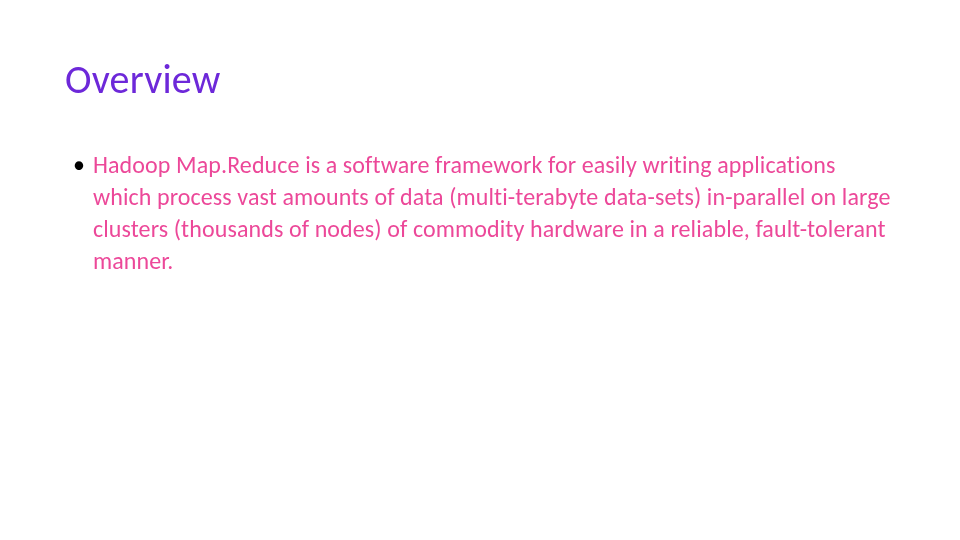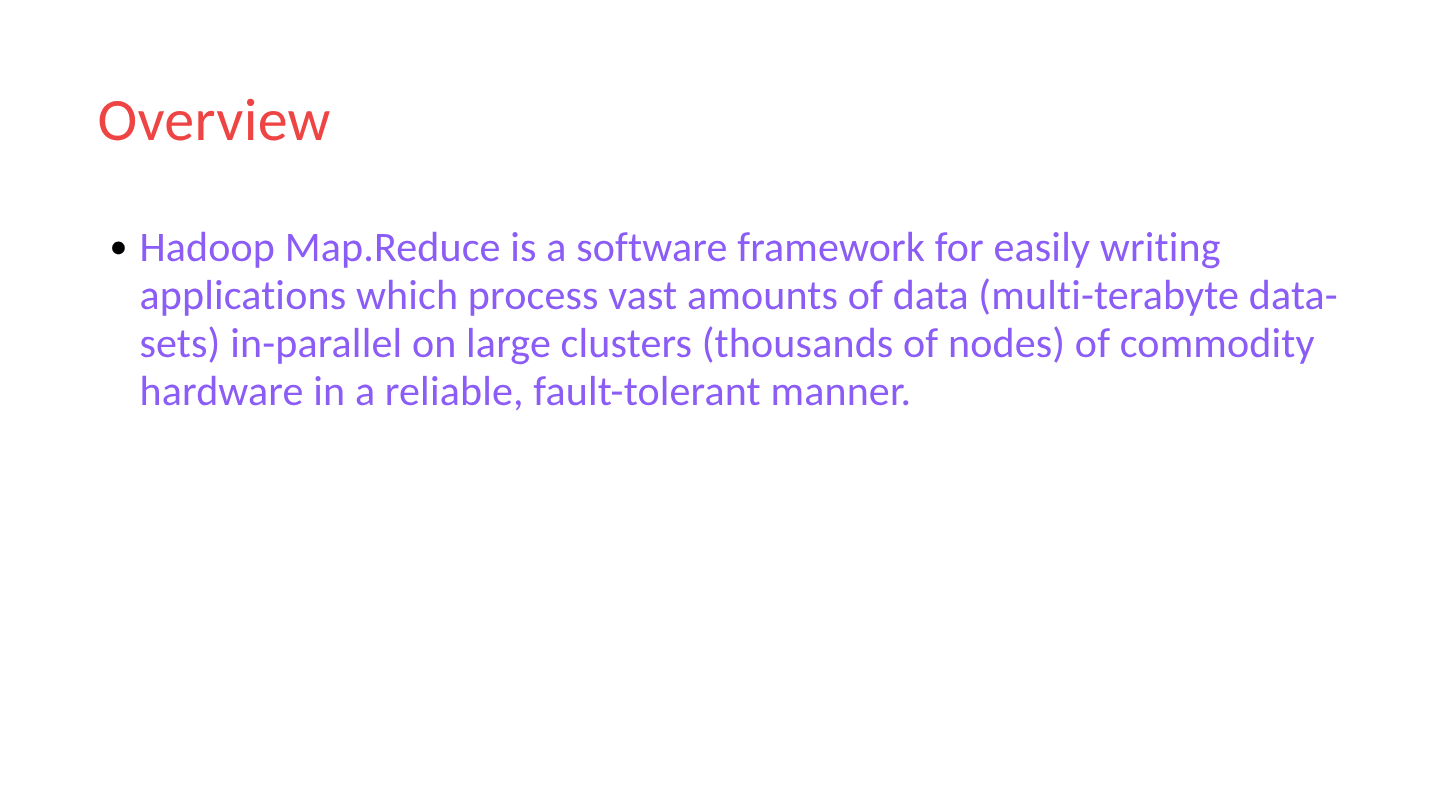--- a/index.html
+++ b/index.html
@@ -20,21 +20,21 @@
 
     .slide {
       width: 100%;
       height: 100%;
       padding: 55px 65px 40px 65px;
     }
 
     .title {
       font-size: 40px;
       font-weight: 400;
-      color: #ef4444;
+      color: #6d28d9;
       margin-bottom: 45px;
       letter-spacing: 0.2px;
     }
 
     .content {
       padding-left: 8px;
     }
 
     .bullet-row {
       display: flex;
@@ -42,23 +42,23 @@
     }
 
     .bullet-marker {
       font-size: 24px;
       line-height: 32px;
       margin-right: 8px;
       flex-shrink: 0;
     }
 
     .bullet-text {
-      font-size: 28px;
+      font-size: 24px;
       line-height: 32px;
-      color: #8b5cf6;
+      color: #ec4899;
       letter-spacing: 0.1px;
     }
   </style>
 </head>
 <body>
 
 <div class="slide">
   <h1 class="title">Overview</h1>
   <div class="content">
     <div class="bullet-row">

